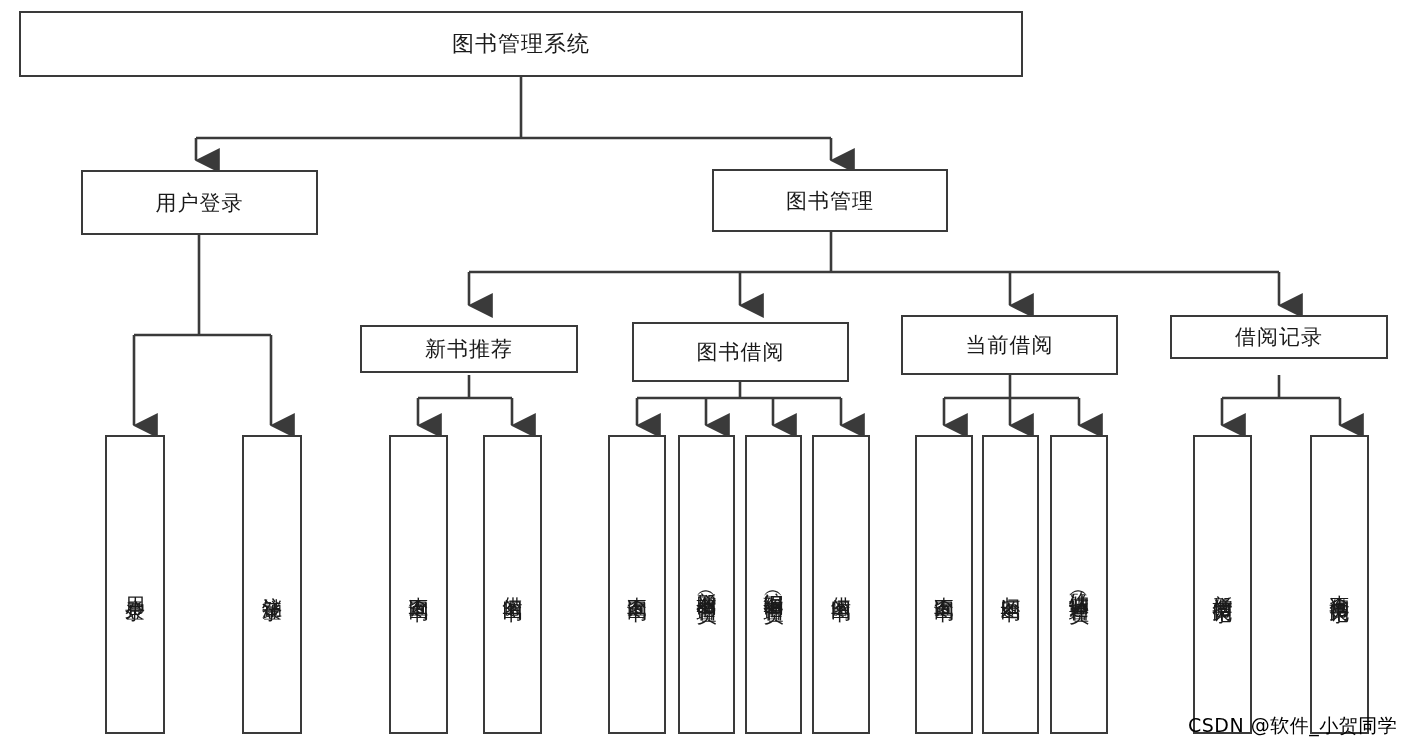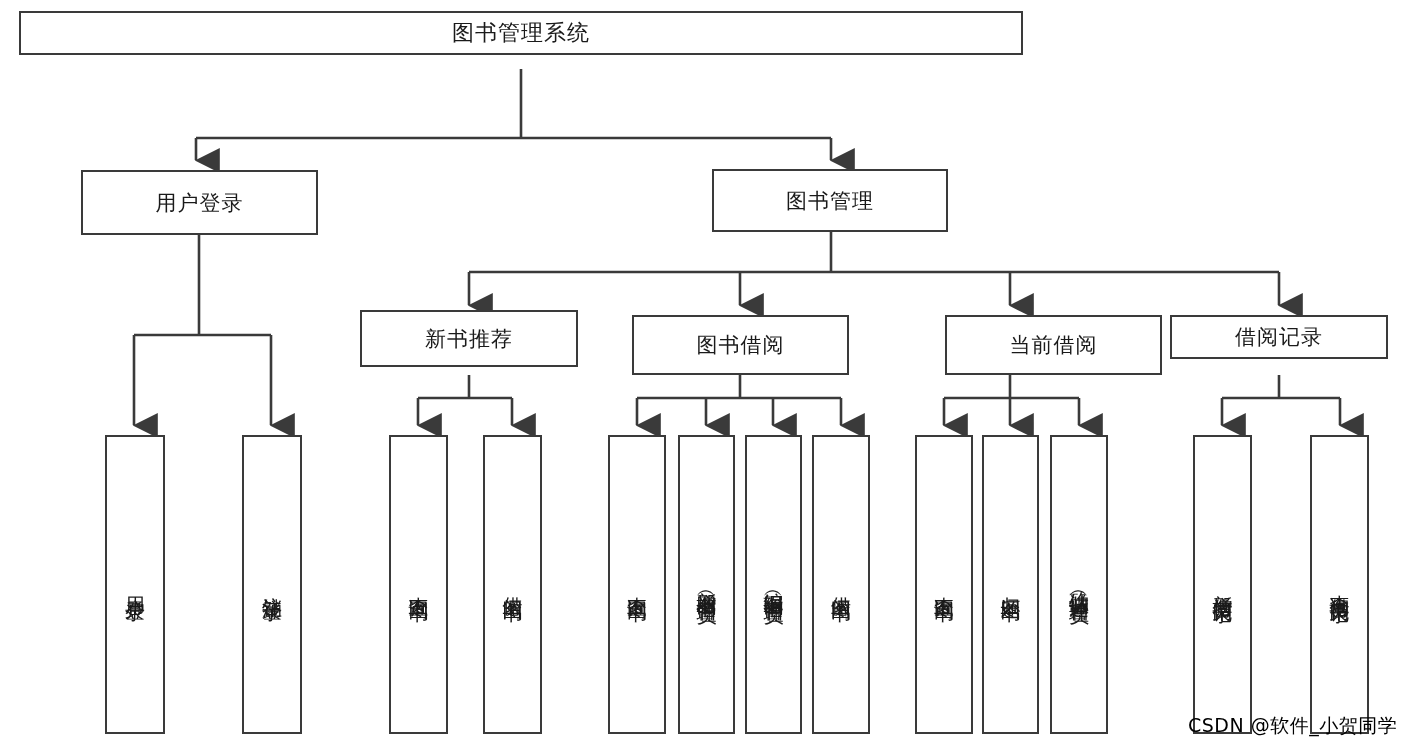--- a/index.html
+++ b/index.html
@@ -95,38 +95,38 @@
       <path d="M 1010 398 L 1010 425" marker-end="url(#arrow)"></path>
       <path d="M 1079 398 L 1079 425" marker-end="url(#arrow)"></path>
 
       <path d="M 1279 375 L 1279 398"></path>
       <path d="M 1222 398 L 1340 398"></path>
       <path d="M 1222 398 L 1222 425" marker-end="url(#arrow)"></path>
       <path d="M 1340 398 L 1340 425" marker-end="url(#arrow)"></path>
     </g>
   </svg>
 
-  <div class="node h-text" id="root-node" style="left:19px;top:11px;width:1004px;height:44px;">
+  <div class="node h-text" id="root-node" style="left:19px;top:11px;width:1004px;height:66px;">
     <span>图书管理系统</span>
   </div>
 
   <div class="node h-text" style="left:81px;top:170px;width:237px;height:65px;">
     <span>用户登录</span>
   </div>
   <div class="node h-text" style="left:712px;top:169px;width:236px;height:63px;">
     <span>图书管理</span>
   </div>
 
-  <div class="node h-text" style="left:360px;top:310px;width:218px;height:57px;">
+  <div class="node h-text" style="left:360px;top:325px;width:218px;height:48px;">
     <span>新书推荐</span>
   </div>
-  <div class="node h-text" style="left:632px;top:315px;width:217px;height:60px;text-align:center;">
+  <div class="node h-text" style="left:632px;top:322px;width:217px;height:60px;text-align:center;">
     <span>图书借阅</span>
   </div>
-  <div class="node h-text" style="left:901px;top:315px;width:217px;height:60px;margin-left:44px;">
+  <div class="node h-text" style="left:901px;top:315px;width:217px;height:60px;">
     <span>当前借阅</span>
   </div>
   <div class="node h-text" style="left:1170px;top:315px;width:218px;height:44px;">
     <span>借阅记录</span>
   </div>
 
   <div class="node v-text" style="left:105px;top:435px;width:60px;height:299px;">
     <span>用户登录</span>
   </div>
   <div class="node v-text" style="left:242px;top:435px;width:60px;height:299px;">

